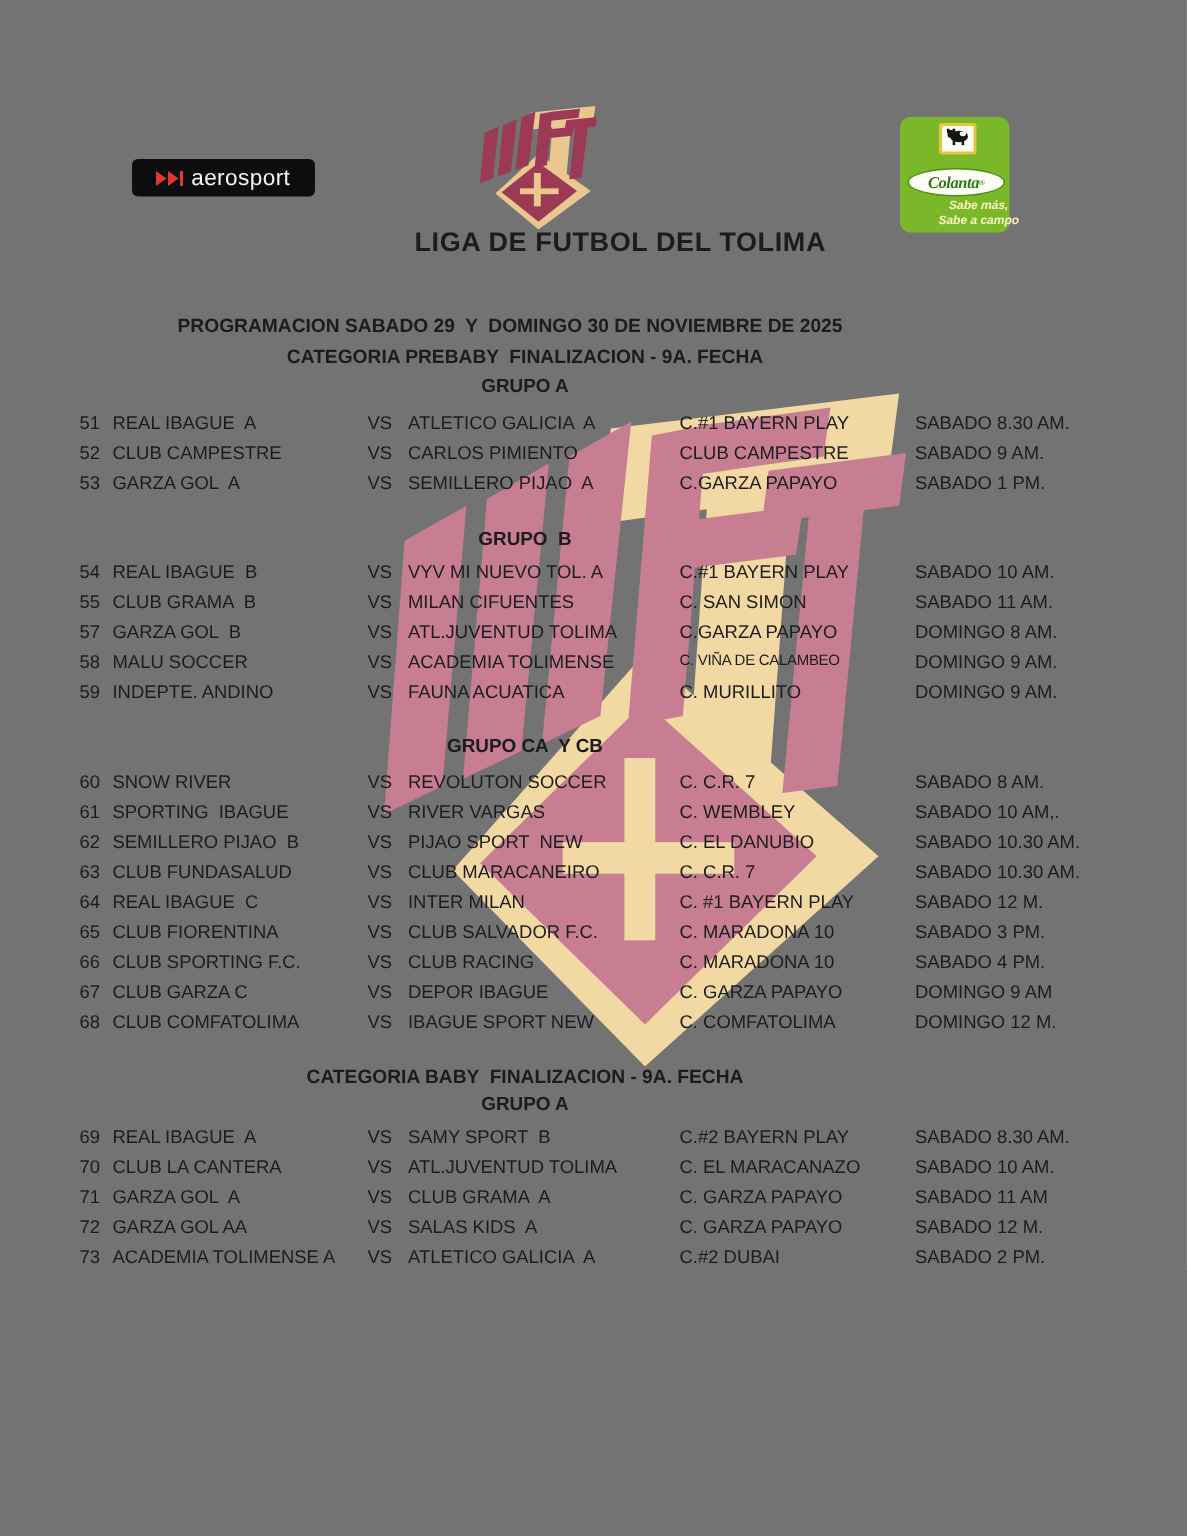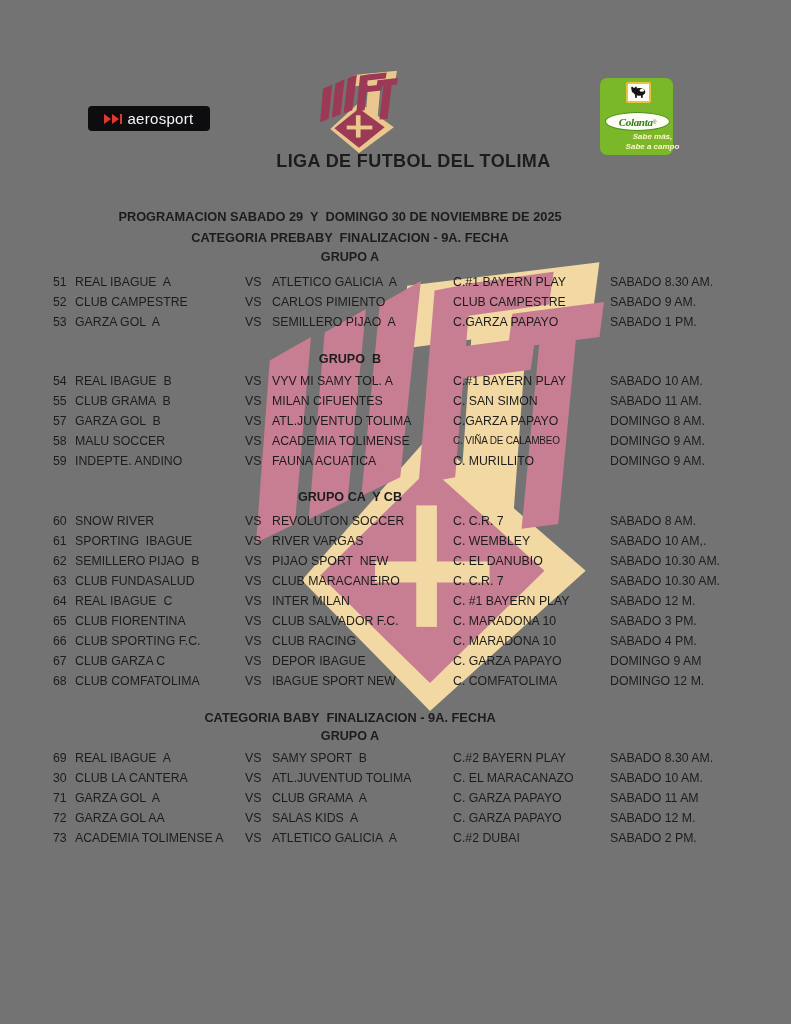--- a/index.html
+++ b/index.html
@@ -134,37 +134,37 @@
     <div class="abs subtitle">PROGRAMACION SABADO 29  Y  DOMINGO 30 DE NOVIEMBRE DE 2025</div>
 
     <div id="schedule">
         <div class="abs sec-heading" style="top: 230px;">CATEGORIA PREBABY  FINALIZACION - 9A. FECHA</div>
         <div class="abs sec-heading" style="top: 710px;">CATEGORIA BABY  FINALIZACION - 9A. FECHA</div>
         <div class="abs grp-heading" style="top: 250px;">GRUPO A</div>
         <div class="abs row" style="top: 272px;"><span class="c c-num">51</span><span class="c c-home">REAL IBAGUE  A</span><span class="c c-vs">VS</span><span class="c c-away">ATLETICO GALICIA  A</span><span class="c c-venue">C.#1 BAYERN PLAY</span><span class="c c-time">SABADO 8.30 AM.</span></div>
         <div class="abs row" style="top: 292px;"><span class="c c-num">52</span><span class="c c-home">CLUB CAMPESTRE</span><span class="c c-vs">VS</span><span class="c c-away">CARLOS PIMIENTO</span><span class="c c-venue">CLUB CAMPESTRE</span><span class="c c-time">SABADO 9 AM.</span></div>
         <div class="abs row" style="top: 312px;"><span class="c c-num">53</span><span class="c c-home">GARZA GOL  A</span><span class="c c-vs">VS</span><span class="c c-away">SEMILLERO PIJAO  A</span><span class="c c-venue">C.GARZA PAPAYO</span><span class="c c-time">SABADO 1 PM.</span></div>
         <div class="abs grp-heading" style="top: 352px;">GRUPO  B</div>
-        <div class="abs row" style="top: 371px;"><span class="c c-num">54</span><span class="c c-home">REAL IBAGUE  B</span><span class="c c-vs">VS</span><span class="c c-away">VYV MI SAMY TOL. A</span><span class="c c-venue">C.#1 BAYERN PLAY</span><span class="c c-time">SABADO 10 AM.</span></div>
+        <div class="abs row" style="top: 371px;"><span class="c c-num">54</span><span class="c c-home">REAL IBAGUE  B</span><span class="c c-vs">VS</span><span class="c c-away">VYV MI NUEVO TOL. A</span><span class="c c-venue">C.#1 BAYERN PLAY</span><span class="c c-time">SABADO 10 AM.</span></div>
         <div class="abs row" style="top: 391px;"><span class="c c-num">55</span><span class="c c-home">CLUB GRAMA  B</span><span class="c c-vs">VS</span><span class="c c-away">MILAN CIFUENTES</span><span class="c c-venue">C. SAN SIMON</span><span class="c c-time">SABADO 11 AM.</span></div>
         <div class="abs row" style="top: 411px;"><span class="c c-num">57</span><span class="c c-home">GARZA GOL  B</span><span class="c c-vs">VS</span><span class="c c-away">ATL.JUVENTUD TOLIMA</span><span class="c c-venue">C.GARZA PAPAYO</span><span class="c c-time">DOMINGO 8 AM.</span></div>
         <div class="abs row" style="top: 431px;"><span class="c c-num">58</span><span class="c c-home">MALU SOCCER</span><span class="c c-vs">VS</span><span class="c c-away">ACADEMIA TOLIMENSE</span><span class="c c-venue small">C. VIÑA DE CALAMBEO</span><span class="c c-time">DOMINGO 9 AM.</span></div>
         <div class="abs row" style="top: 451px;"><span class="c c-num">59</span><span class="c c-home">INDEPTE. ANDINO</span><span class="c c-vs">VS</span><span class="c c-away">FAUNA ACUATICA</span><span class="c c-venue">C. MURILLITO</span><span class="c c-time">DOMINGO 9 AM.</span></div>
         <div class="abs grp-heading" style="top: 490px;">GRUPO CA  Y CB</div>
         <div class="abs row" style="top: 511px;"><span class="c c-num">60</span><span class="c c-home">SNOW RIVER</span><span class="c c-vs">VS</span><span class="c c-away">REVOLUTON SOCCER</span><span class="c c-venue">C. C.R. 7</span><span class="c c-time">SABADO 8 AM.</span></div>
         <div class="abs row" style="top: 531px;"><span class="c c-num">61</span><span class="c c-home">SPORTING  IBAGUE</span><span class="c c-vs">VS</span><span class="c c-away">RIVER VARGAS</span><span class="c c-venue">C. WEMBLEY</span><span class="c c-time">SABADO 10 AM,.</span></div>
         <div class="abs row" style="top: 551px;"><span class="c c-num">62</span><span class="c c-home">SEMILLERO PIJAO  B</span><span class="c c-vs">VS</span><span class="c c-away">PIJAO SPORT  NEW</span><span class="c c-venue">C. EL DANUBIO</span><span class="c c-time">SABADO 10.30 AM.</span></div>
         <div class="abs row" style="top: 571px;"><span class="c c-num">63</span><span class="c c-home">CLUB FUNDASALUD</span><span class="c c-vs">VS</span><span class="c c-away">CLUB MARACANEIRO</span><span class="c c-venue">C. C.R. 7</span><span class="c c-time">SABADO 10.30 AM.</span></div>
         <div class="abs row" style="top: 591px;"><span class="c c-num">64</span><span class="c c-home">REAL IBAGUE  C</span><span class="c c-vs">VS</span><span class="c c-away">INTER MILAN</span><span class="c c-venue">C. #1 BAYERN PLAY</span><span class="c c-time">SABADO 12 M.</span></div>
         <div class="abs row" style="top: 611px; padding-left: 12px;"><span class="c c-num">65</span><span class="c c-home">CLUB FIORENTINA</span><span class="c c-vs">VS</span><span class="c c-away">CLUB SALVADOR F.C.</span><span class="c c-venue">C. MARADONA 10</span><span class="c c-time">SABADO 3 PM.</span></div>
         <div class="abs row" style="top: 631px;"><span class="c c-num">66</span><span class="c c-home">CLUB SPORTING F.C.</span><span class="c c-vs">VS</span><span class="c c-away">CLUB RACING</span><span class="c c-venue">C. MARADONA 10</span><span class="c c-time">SABADO 4 PM.</span></div>
         <div class="abs row" style="top: 651px;"><span class="c c-num">67</span><span class="c c-home">CLUB GARZA C</span><span class="c c-vs">VS</span><span class="c c-away">DEPOR IBAGUE</span><span class="c c-venue">C. GARZA PAPAYO</span><span class="c c-time">DOMINGO 9 AM</span></div>
         <div class="abs row" style="top: 671px;"><span class="c c-num">68</span><span class="c c-home">CLUB COMFATOLIMA</span><span class="c c-vs">VS</span><span class="c c-away">IBAGUE SPORT NEW</span><span class="c c-venue">C. COMFATOLIMA</span><span class="c c-time">DOMINGO 12 M.</span></div>
         <div class="abs grp-heading" style="top: 729px;">GRUPO A</div>
         <div class="abs row" style="top: 748px;"><span class="c c-num">69</span><span class="c c-home">REAL IBAGUE  A</span><span class="c c-vs">VS</span><span class="c c-away">SAMY SPORT  B</span><span class="c c-venue">C.#2 BAYERN PLAY</span><span class="c c-time">SABADO 8.30 AM.</span></div>
-        <div class="abs row" style="top: 768px;"><span class="c c-num">30</span><span class="c c-home">CLUB LA CANTERA</span><span class="c c-vs">VS</span><span class="c c-away">ATL.JUVENTUD TOLIMA</span><span class="c c-venue">C. EL MARACANAZO</span><span class="c c-time">SABADO 10 AM.</span></div>
+        <div class="abs row" style="top: 768px;"><span class="c c-num">70</span><span class="c c-home">CLUB LA CANTERA</span><span class="c c-vs">VS</span><span class="c c-away">ATL.JUVENTUD TOLIMA</span><span class="c c-venue">C. EL MARACANAZO</span><span class="c c-time">SABADO 10 AM.</span></div>
         <div class="abs row" style="top: 788px;"><span class="c c-num">71</span><span class="c c-home">GARZA GOL  A</span><span class="c c-vs">VS</span><span class="c c-away">CLUB GRAMA  A</span><span class="c c-venue">C. GARZA PAPAYO</span><span class="c c-time">SABADO 11 AM</span></div>
         <div class="abs row" style="top: 808px;"><span class="c c-num">72</span><span class="c c-home">GARZA GOL AA</span><span class="c c-vs">VS</span><span class="c c-away">SALAS KIDS  A</span><span class="c c-venue">C. GARZA PAPAYO</span><span class="c c-time">SABADO 12 M.</span></div>
         <div class="abs row" style="top: 828px;"><span class="c c-num">73</span><span class="c c-home">ACADEMIA TOLIMENSE A</span><span class="c c-vs">VS</span><span class="c c-away">ATLETICO GALICIA  A</span><span class="c c-venue">C.#2 DUBAI</span><span class="c c-time">SABADO 2 PM.</span></div>
       </div>
 
   </div>
 </div>
 
 </body></html>

